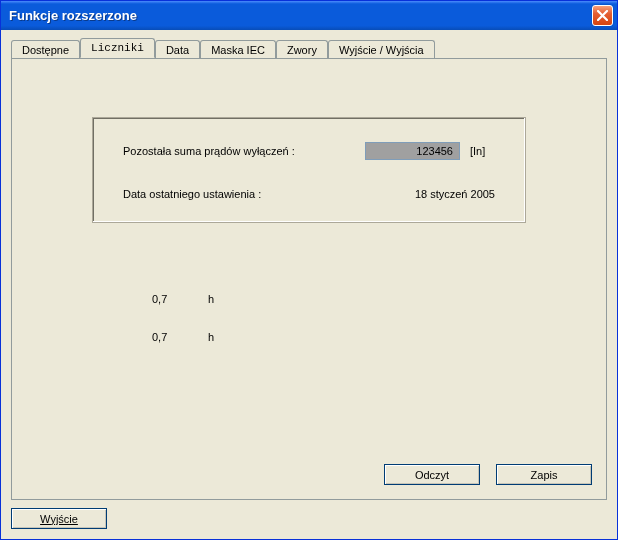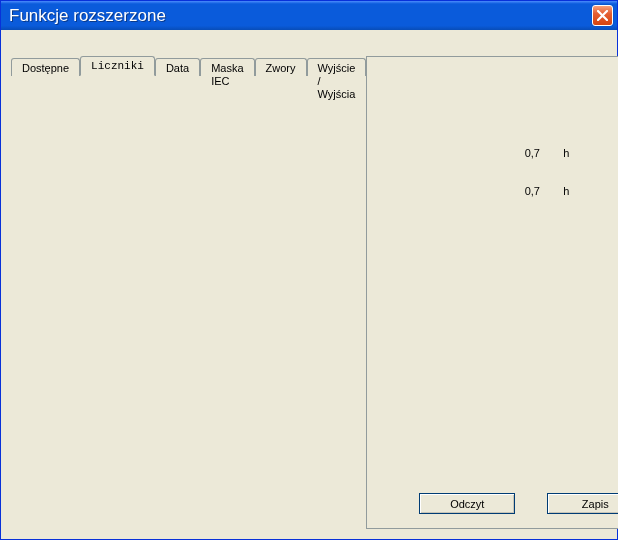--- a/index.html
+++ b/index.html
@@ -22,22 +22,22 @@
       height: 29px;
       background: linear-gradient(to bottom, #3b77e0 0%, #2a5fd6 8%, #1e4fc0 40%, #1e4fc0 88%, #1740a5 100%);
       background: linear-gradient(to bottom, #4a8bfd 0%, #0a5bdb 10%, #0a5bdb 85%, #084db8 100%);
       display: flex;
       align-items: center;
       justify-content: space-between;
       padding: 0 4px 0 8px;
       color: #fff;
     }
     .titlebar .title {
-      font-weight: normal;
-      font-size: 17px;
+      font-weight: bold;
+      font-size: 13px;
       text-shadow: 1px 1px 0 #0a3a8a;
     }
     .titlebar .close {
       width: 21px;
       height: 21px;
       background: linear-gradient(to bottom, #f7a07a 0%, #e55f33 40%, #d64410 100%);
       border: 1px solid #fff;
       border-radius: 3px;
       display: flex;
       align-items: center;
@@ -47,22 +47,21 @@
       font-size: 13px;
       font-family: Arial, sans-serif;
       cursor: pointer;
       box-shadow: 0 0 1px rgba(0,0,0,0.5);
     }
     .client {
       flex: 1;
       background: #ece9d8;
       padding: 8px 10px 10px 10px;
       display: flex;
-      flex-direction: row;
-      margin-top: 18px;
+      flex-direction: column;
     }
     .tabs-row {
       display: flex;
       position: relative;
       z-index: 2;
     }
     .tab {
       background: #ece9d8;
       border: 1px solid #919b9c;
       border-bottom: none;
@@ -131,45 +130,45 @@
       margin-top: 70px;
       padding: 0 60px;
     }
     .stats-row {
       display: flex;
       align-items: center;
       margin-bottom: 26px;
       padding-left: 60px;
     }
     .stats-row .label { flex: 0 0 250px; }
-    .stats-row .val { width: 50px; text-align: center; }
+    .stats-row .val { width: 50px; text-align: left; }
     .stats-row .unit2 { width: 20px; text-align: left; padding-left: 6px; }
 
     .panel-buttons {
       position: absolute;
       bottom: 14px;
       right: 14px;
       display: flex;
-      gap: 32px;
+      gap: 16px;
     }
     .btn {
       width: 96px;
       height: 21px;
       background: #ece9d8;
       border: 1px solid #003c74;
       font-family: inherit;
       font-size: 11px;
       cursor: pointer;
       padding: 0;
       color: #000;
       box-shadow: inset 1px 1px 0 #fff, inset -1px -1px 0 #c7c5b8;
     }
     .bottom-buttons {
       display: flex;
-      justify-content: center;
+      justify-content: flex-start;
       padding-top: 8px;
       text-decoration: underline;
     }
   </style>
 </head>
 <body>
 
 <div class="window">
   <div class="titlebar">
     <span class="title">Funkcje rozszerzone</span>
@@ -185,20 +184,31 @@
       <div class="tab">Dostępne</div>
       <div class="tab active">Liczniki</div>
       <div class="tab">Data</div>
       <div class="tab">Maska IEC</div>
       <div class="tab">Zwory</div>
       <div class="tab">Wyjście / Wyjścia</div>
     </div>
 
     <div class="tab-panel">
 
+      <div class="group-box">
+        <div class="row">
+          <span class="label">Pozostała suma prądów wyłączeń :</span>
+          <div class="valbox">123456</div>
+          <span class="unit">[In]</span>
+        </div>
+        <div class="row">
+          <span class="label">Data ostatniego ustawienia :</span>
+          <span class="plain-val">18 styczeń 2005</span>
+        </div>
+      </div>
 
       <div class="stats">
         <div class="stats-row">
           <span class="val">0,7</span>
           <span class="unit2">h</span>
         </div>
         <div class="stats-row">
           <span class="val">0,7</span>
           <span class="unit2">h</span>
         </div>

